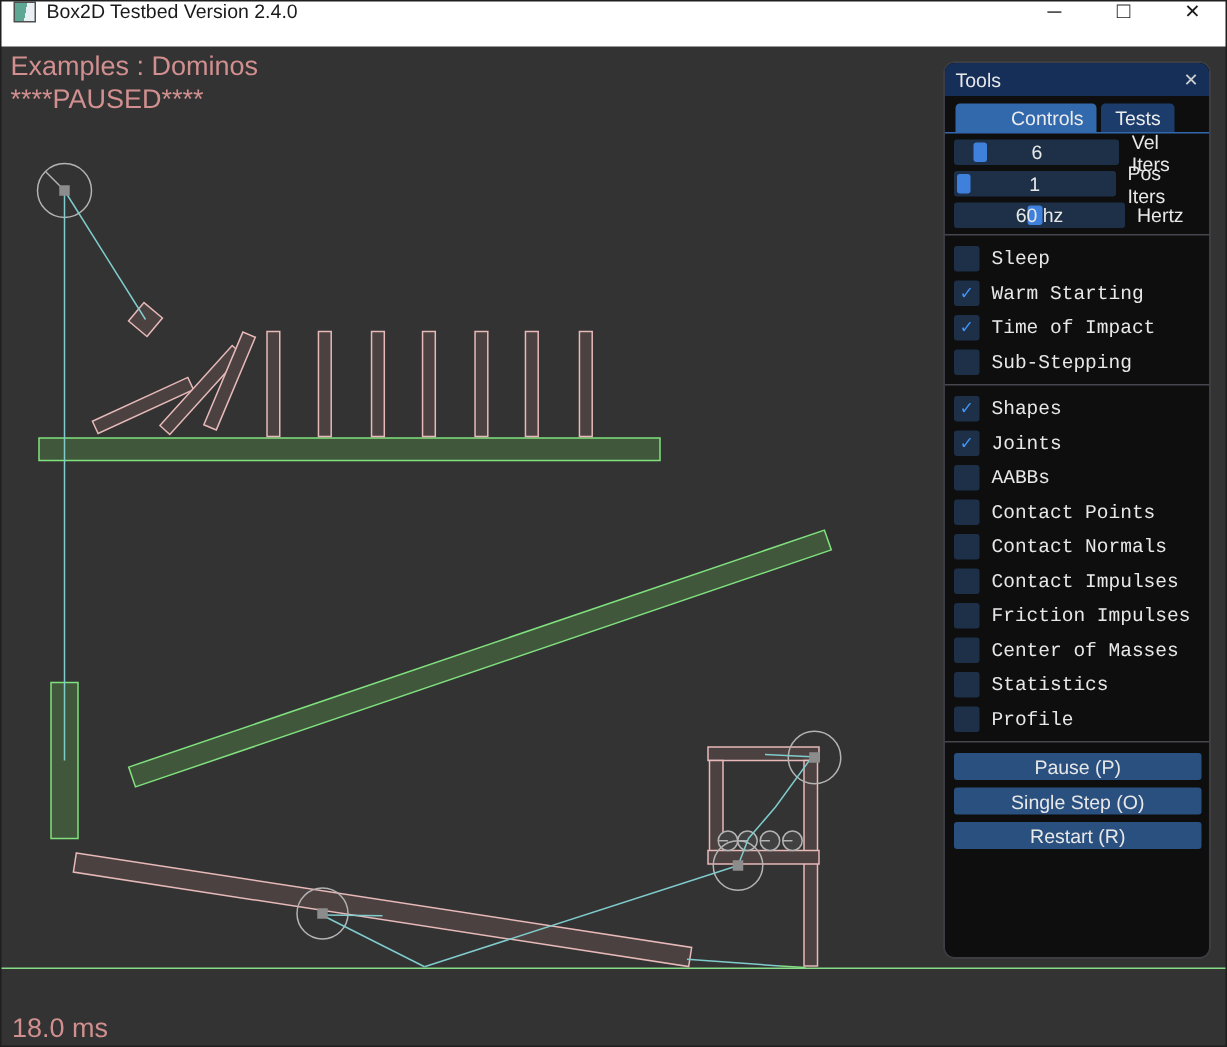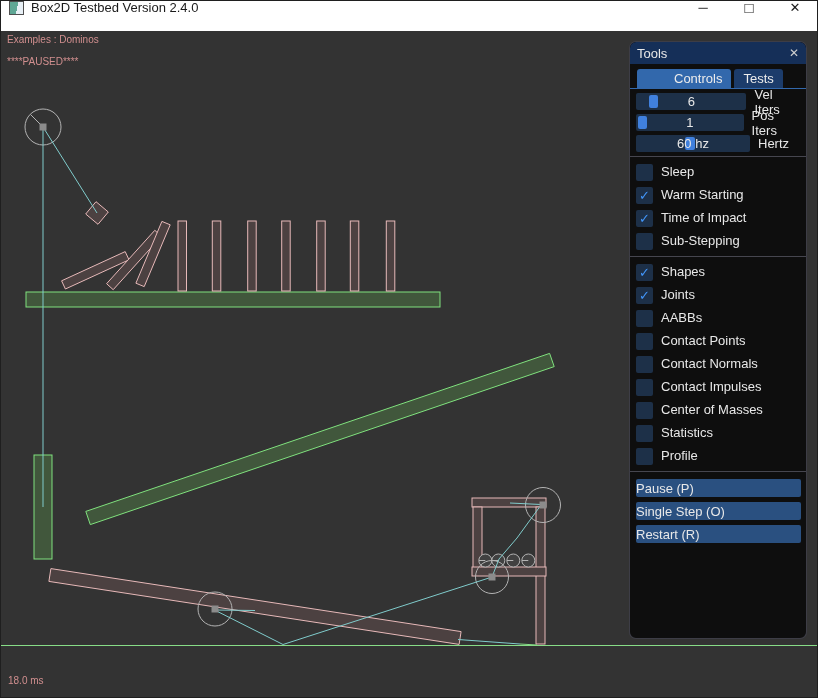--- a/index.html
+++ b/index.html
@@ -19,21 +19,21 @@
   .title-text { margin-left:7px; font-size:13px; color:var(--titlebar_text); }
   .win-controls { margin-left:auto; display:flex; height:100%; }
   .win-btn { width:46px; height:100%; display:flex; align-items:center; justify-content:center;
     font-size:13px; color:#1a1a1a; }
   .win-btn.max { font-size:15px; }
 
   
   .canvas { position:absolute; top:31px; left:0; width:818px; height:667px;
     background:var(--canvas_bg); overflow:hidden; }
   svg.scene { position:absolute; top:0; left:0; }
-  .hud { position:absolute; font-size:10px; color:var(--overlay_text); white-space:pre; }
+  .hud { position:absolute; font-size:18px; color:var(--overlay_text); white-space:pre; }
   .hud.examples { left:7px; top:3px; }
   .hud.paused { left:7px; top:25px; }
   .hud.ms { left:8px; top:644px; }
 
   
   .tools-panel { position:absolute; left:629px; top:10px; width:178px; height:598px;
     background:var(--panel_bg); border:1px solid var(--panel_border); border-radius:7px;
     color:var(--panel_text); font-size:13px; z-index:5; overflow:hidden; }
   .panel-title { height:22px; background:var(--title_bg); display:flex; align-items:center;
     padding:0 7px; border-radius:6px 6px 0 0; }
@@ -48,28 +48,28 @@
   .slider-row { display:flex; align-items:center; height:17px; margin-bottom:4px; }
   .slider-track { position:relative; width:114px; height:17px; background:var(--frame_bg);
     border-radius:2px; }
   .slider-grab { position:absolute; top:2px; height:13px; background:var(--slider_grab);
     border-radius:2px; }
   .slider-value { position:absolute; inset:0; text-align:center; line-height:17px; }
   .row-label { margin-left:8px; color:var(--panel_text); }
 
   .separator { height:1px; background:#46464f; margin:3px -6px 7px -6px; }
 
-  .check-row { display:flex; height:17px; margin-bottom:6px; }
+  .check-row { display:flex; align-items:center; height:17px; margin-bottom:6px;font-family:Liberation Mono, monospace; }
   .checkbox { width:17px; height:17px; background:var(--frame_bg); border-radius:2px;
     display:flex; align-items:center; justify-content:center; }
   .checkmark { color:var(--check_mark); font-size:13px; font-weight:bold; line-height:17px; }
 
   .panel-btn { display:block; width:165px; height:18px; margin-bottom:5px;
     background:var(--button_bg); border:none; border-radius:2px; color:var(--panel_text);
-    font-family:inherit; font-size:13px; text-align:left; padding:0; }
+    font-family:inherit; font-size:13px; text-align:center; padding:0; }
 </style>
 </head>
 <body>
 
 <div class="frame"></div>
 
 <div class="titlebar">
   <div class="app-icon"></div>
   <div class="title-text">Box2D Testbed Version 2.4.0</div>
   <div class="win-controls">
@@ -211,20 +211,24 @@
           <div class="check-row">
             <div class="checkbox"></div>
             <span class="row-label">Contact Normals</span>
           </div>
           <div class="check-row">
             <div class="checkbox"></div>
             <span class="row-label">Contact Impulses</span>
           </div>
           <div class="check-row">
             <div class="checkbox"></div>
+            <span class="row-label">Friction Impulses</span>
+          </div>
+          <div class="check-row">
+            <div class="checkbox"></div>
             <span class="row-label">Center of Masses</span>
           </div>
           <div class="check-row">
             <div class="checkbox"></div>
             <span class="row-label">Statistics</span>
           </div>
           <div class="check-row">
             <div class="checkbox"></div>
             <span class="row-label">Profile</span>
           </div>

